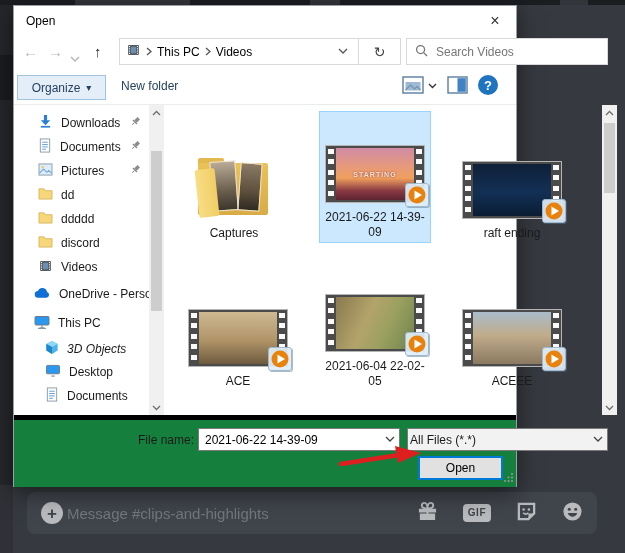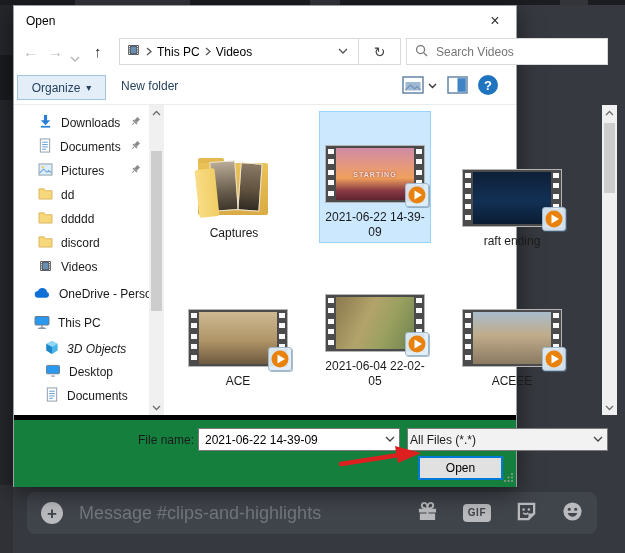--- a/index.html
+++ b/index.html
@@ -9,21 +9,21 @@
 
   
   .dc-top-strip { position:absolute; left:0; top:0; width:625px; height:5px; background:#1c1d21; }
   .dc-top-strip .blk { position:absolute; top:0; height:5px; background:#34353a; }
   .dc-left-strip { position:absolute; left:0; top:5px; width:13px; height:548px; background:#26272b; }
   .dc-left-strip .seg1 { position:absolute; top:50px; width:13px; height:45px; background:#1b1c1f; }
   .dc-left-strip .seg2 { position:absolute; top:480px; width:13px; height:73px; background:#2f3136; }
   .dc-bottom { position:absolute; left:13px; top:487px; width:612px; height:66px; background:#36393f; }
   .msg-bar { position:absolute; left:14px; top:5px; width:570px; height:42px; background:#40444b; border-radius:8px; display:flex; align-items:center; padding:0 14px; }
   .plus-circle { width:22px; height:22px; border-radius:50%; background:#b9bbbe; color:#40444b; font-size:17px; font-weight:bold; display:flex; align-items:center; justify-content:center; line-height:1; flex:0 0 auto; cursor:pointer; }
-  .msg-placeholder { color:#72767d; font-size:18px; margin-left:16px; flex:1 1 auto; white-space:nowrap; overflow:hidden; }
+  .msg-placeholder { color:#72767d; font-size:15px; margin-left:4px; flex:1 1 auto; white-space:nowrap; overflow:hidden; }
   .msg-icons { display:flex; align-items:center; gap:25px; }
   .gif-badge { background:#b9bbbe; color:#40444b; font-weight:bold; font-size:10px; border-radius:4px; padding:4px 5px; line-height:1; letter-spacing:.5px; }
 
   
   .dialog { position:absolute; left:13px; top:5px; width:504px; height:482px; background:#fff; border:1px solid #9aa0a6; box-shadow:0 6px 22px rgba(0,0,0,.5); font-size:12px; color:#1a1a1a; }
   .title-bar { position:absolute; left:0; top:0; width:100%; height:30px; background:#fff; }
   .title-text { position:absolute; left:12px; top:8px; font-size:12px; color:#000; }
   .close-btn { position:absolute; right:8px; top:4px; width:26px; height:22px; display:flex; align-items:center; justify-content:center; font-size:16px; color:#333; cursor:pointer; }
 
   
@@ -425,21 +425,21 @@
             <div class="play-badge">
               <svg width="22" height="22" viewBox="0 0 22 22">
                   <circle cx="11" cy="11" r="8.5" fill="#e8820d"></circle>
                   <path d="M8.5 6.5L16 11l-7.5 4.5z" fill="#fff"></path>
                 </svg>
             </div>
           </div>
           <div class="file-label">2021-06-22 14-39-09</div>
         </div>
 
-        <div class="file-item" style="left:442px; top:14px;">
+        <div class="file-item" style="left:442px; top:6px;">
           <div class="vthumb">
             <div class="strip l"></div>
               <div class="strip r"></div>
             <div class="vimg t-raft"></div>
             <div class="play-badge">
               <svg width="22" height="22" viewBox="0 0 22 22">
                   <circle cx="11" cy="11" r="8.5" fill="#e8820d"></circle>
                   <path d="M8.5 6.5L16 11l-7.5 4.5z" fill="#fff"></path>
                 </svg>
             </div>

